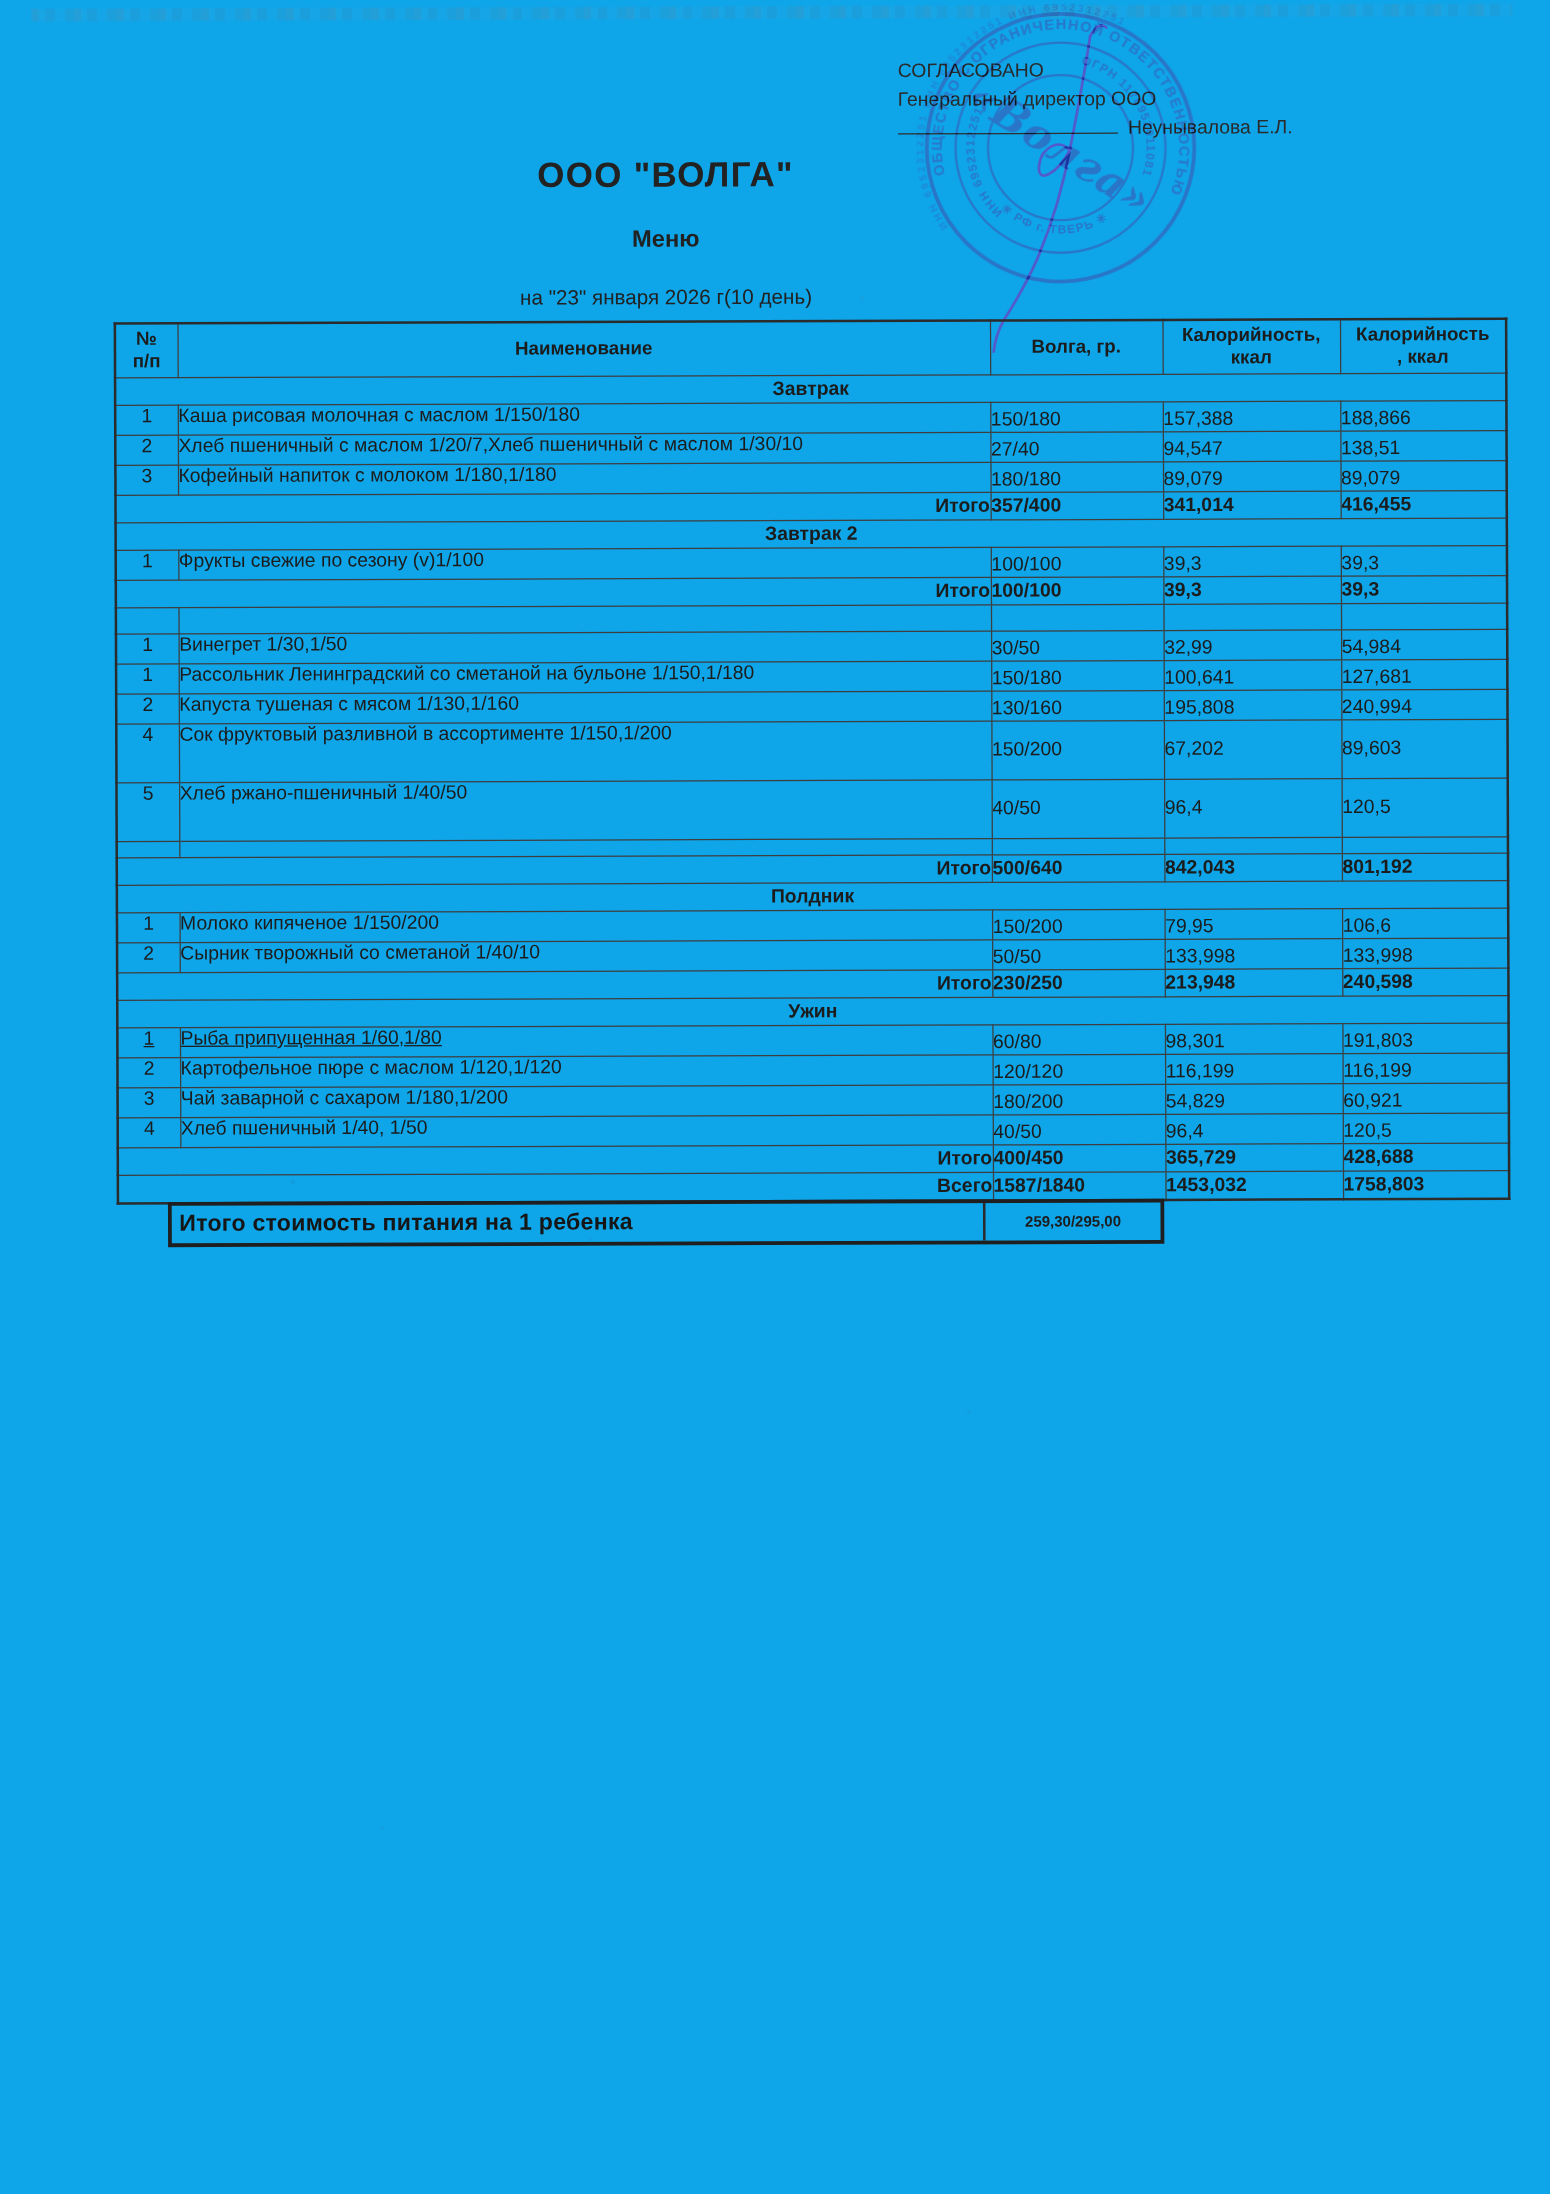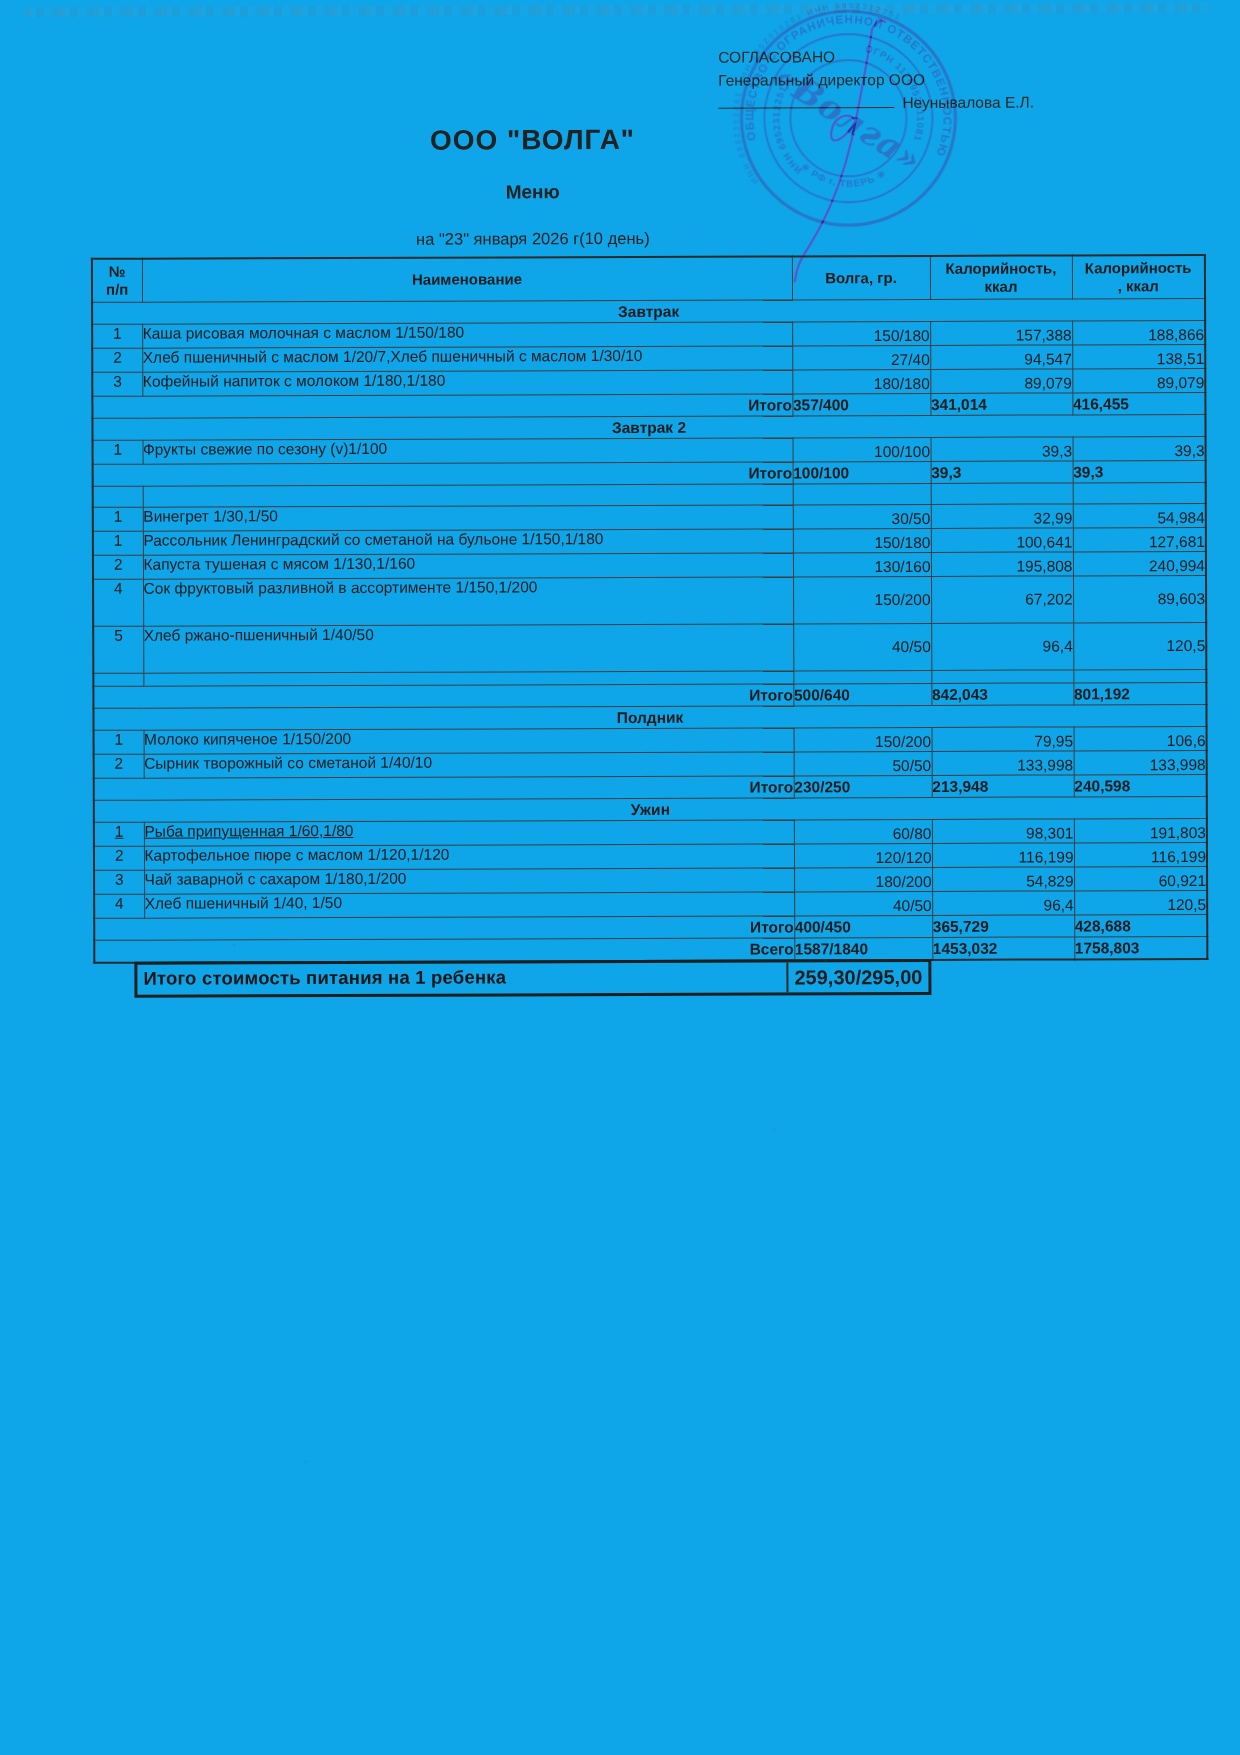--- a/index.html
+++ b/index.html
@@ -24,34 +24,34 @@
 
   .table-wrap{position:absolute;left:90px;top:256px;}
   table.menu{border-collapse:collapse;table-layout:fixed;width:1113px;border:2.5px solid #2b2b2b;background:transparent;}
   table.menu th,table.menu td{border:1.5px solid #3e3e3e;overflow:hidden;font-size:15.5px;color:#1c1c1c;padding:0;}
   table.menu th{font-weight:700;text-align:center;white-space:pre-line;vertical-align:middle;height:42px;font-size:15px;line-height:1.18;}
   td.sec{height:21px;text-align:center;font-weight:700;font-size:16.5px;vertical-align:middle;}
   tr.item-row td{height:23px;}
   tr.item-row.tall td{height:46px;}
   td.num{text-align:center;vertical-align:top;padding-top:1px;}
   td.name{text-align:left;vertical-align:top;padding:1px 4px 0 5px;}
-  td.val{text-align:right;vertical-align:bottom;padding-bottom:1px;}
+  td.val{text-align:left;vertical-align:bottom;padding-bottom:1px;}
   tr.tall td.val{vertical-align:middle;}
   tr.und td.num,tr.und td.name{text-decoration:underline;}
   tr.total-row td{height:21px;font-weight:700;vertical-align:middle;}
   td.tlabel{text-align:right;padding-right:6px;}
   td.tval{text-align:left;}
   tr.spacer td{height:20px;}
   tr.spacer-sm td{height:12px;}
 
   .footer-box{margin-left:41px;margin-top:-2px;width:797px;box-sizing:border-box;border:3px solid #1f1f1f;
               display:flex;align-items:stretch;background:transparent;}
   .footer-label{flex:1;font-size:18.5px;font-weight:700;padding:3px 4px 5px 6px;letter-spacing:.2px;color:#161616;}
   .footer-value{width:140px;border-left:2px solid #2b2b2b;display:flex;align-items:center;justify-content:center;
-                font-weight:700;font-size:20px;}
+                font-weight:700;font-size:12px;}
 
   :root{--stamp-c:#2d6fc4;--sig-c:#5b52c7;}
   .stamp{position:absolute;left:733px;top:4px;mix-blend-mode:multiply;opacity:.88;filter:blur(.3px);}
   .stamp .ring{fill:none;stroke:var(--stamp-c);}
   .c1{stroke-width:3px;}.c2{stroke-width:1.8px;}.c3{stroke-width:1.8px;}
   .t-edge{font:600 8px "Liberation Sans",sans-serif;letter-spacing:2.2px;fill:var(--stamp-c);opacity:.6;}
   .t-main{font:700 11.5px "Liberation Sans",sans-serif;letter-spacing:1.1px;fill:var(--stamp-c);}
   .t-in{font:600 9.5px "Liberation Sans",sans-serif;letter-spacing:1px;fill:var(--stamp-c);}
   .t-center{font:italic 700 34px "DejaVu Serif",serif;text-anchor:middle;fill:var(--stamp-c);letter-spacing:1px;}
   .signature{position:absolute;left:700px;top:0;mix-blend-mode:multiply;opacity:.9;}

